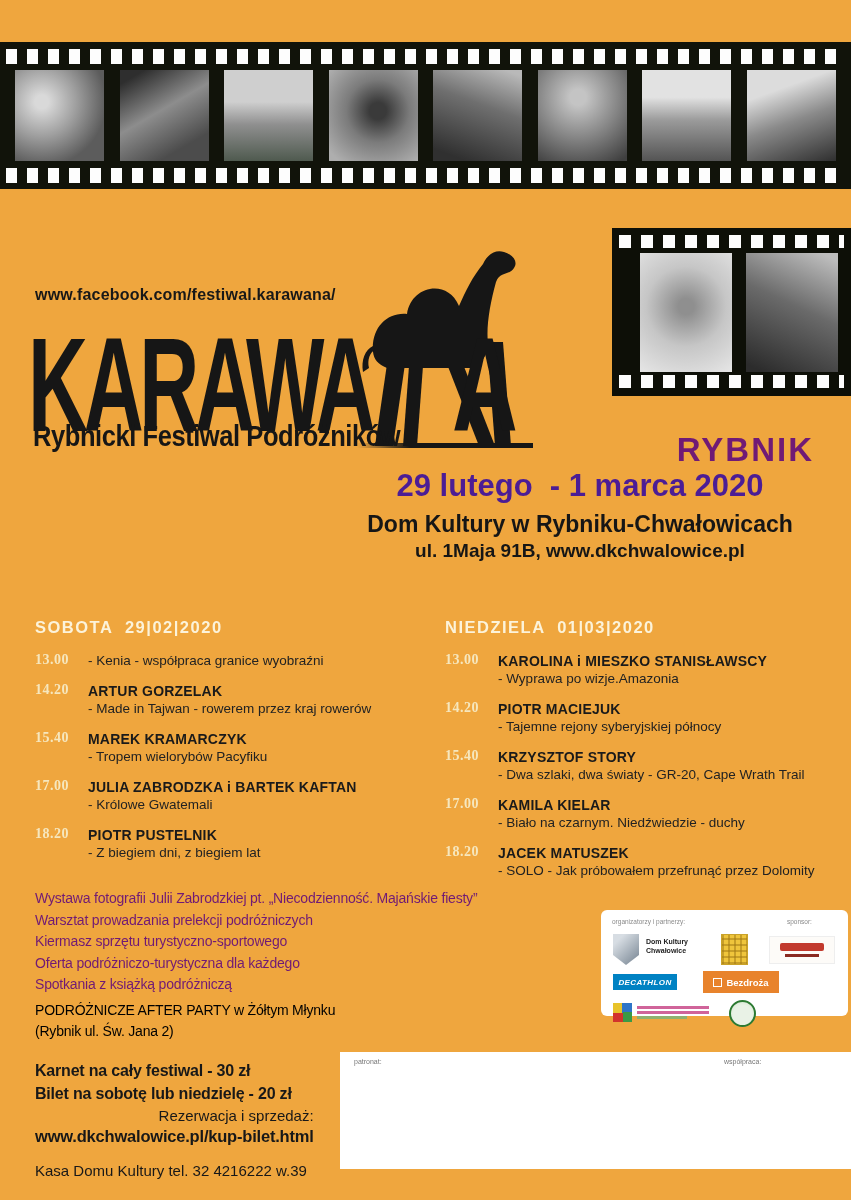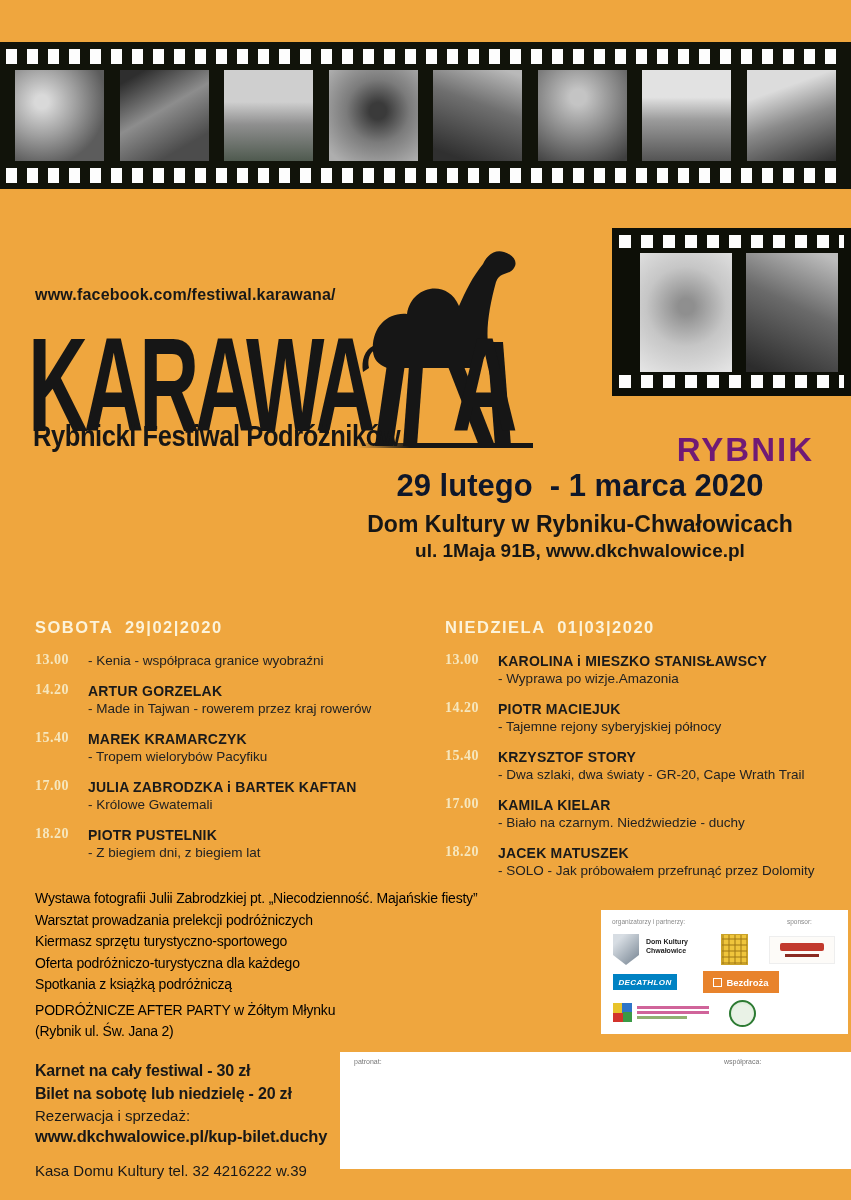--- a/index.html
+++ b/index.html
@@ -42,48 +42,48 @@
        transform:scaleX(.68);transform-origin:left top;color:#161616;}
   .camel{position:absolute;left:352px;top:250px;width:180px;height:196px;}
   .k-sub{position:absolute;left:33px;top:420px;font-size:29px;font-weight:700;letter-spacing:-.5px;
          transform:scaleX(.88);transform-origin:left top;color:#161616;}
   .k-line{position:absolute;left:357px;top:443px;width:176px;height:5px;
           background:linear-gradient(90deg,rgba(22,22,22,0),#161616 30%,#161616);}
 
   
   .city{position:absolute;right:37px;top:431px;font-size:33px;font-weight:700;letter-spacing:2px;color:#701a75;}
   .date-line{position:absolute;left:340px;top:468px;width:480px;text-align:center;white-space:pre;
-             font-size:31px;font-weight:700;color:#0f172a;}
+             font-size:31px;font-weight:700;color:#4c1d95;}
   .venue1{position:absolute;left:340px;top:511px;width:480px;text-align:center;
           font-size:23px;font-weight:700;color:#161616;}
   .venue2{position:absolute;left:340px;top:540px;width:480px;text-align:center;
           font-size:19px;font-weight:700;color:#161616;}
 
   
   .sched{position:absolute;top:618px;width:400px;}
   .sched.sat{left:35px;} .sched.sun{left:445px;}
   .sec-head{font-size:16.5px;font-weight:700;letter-spacing:1.5px;color:#FCF3DA;white-space:pre;margin-bottom:15px;}
   .sec-item{display:flex;margin-bottom:12px;}
   .time{width:53px;flex:0 0 53px;font-size:14px;font-weight:700;color:#F6E7BE;letter-spacing:.5px;font-family:Liberation Serif, serif;}
   .name{font-size:14px;font-weight:700;letter-spacing:.2px;line-height:18px;color:#1a1a1a;}
   .desc{font-size:13.5px;line-height:18px;color:#222;}
 
   
-  .extras{position:absolute;left:35px;top:888px;font-size:14px;line-height:21.5px;letter-spacing:-.2px;color:#000000;}
+  .extras{position:absolute;left:35px;top:888px;font-size:14px;line-height:21.5px;letter-spacing:-.2px;color:#701a75;}
   .afterparty{position:absolute;left:35px;top:1000px;font-size:14px;line-height:21px;letter-spacing:-.2px;color:#000000;}
 
   
   .tickets{position:absolute;left:35px;top:1059px;font-size:16px;font-weight:700;line-height:23px;letter-spacing:-.2px;}
   .sales{position:absolute;left:35px;top:1106px;}
-  .sales .s1{font-size:15px;line-height:20px;}
+  .sales .s1{font-size:15px;line-height:20px;text-align:right;}
   .sales .s2{font-size:16.5px;font-weight:700;line-height:21px;letter-spacing:-.2px;}
   .sales .s3,.sales .s4{font-size:15px;line-height:20.5px;margin-top:14px;}
 
   
-  .org-box{position:absolute;left:601px;top:910px;width:247px;height:124px;background:#fff;border-radius:0;}
+  .org-box{position:absolute;left:601px;top:910px;width:247px;height:106px;background:#fff;border-radius:6px;}
   .org-label{position:absolute;font-size:6.5px;color:#8a8a8a;}
   .org-label.l{left:11px;top:8px;} .org-label.r{left:186px;top:8px;}
   .org-shield{position:absolute;left:12px;top:24px;width:26px;height:31px;
               background:linear-gradient(135deg,#d7dde3 20%,#8d99a5 80%);
               clip-path:polygon(0 0,100% 0,100% 68%,50% 100%,0 68%);}
   .org-dk{position:absolute;left:45px;top:27px;width:62px;font-size:7px;font-weight:700;line-height:1.3;color:#222;}
   .org-yellow{position:absolute;left:120px;top:24px;width:27px;height:31px;background:#EFC53C;
               border:1px solid #caa32a;box-sizing:border-box;
               background-image:repeating-linear-gradient(0deg,rgba(160,120,20,.5) 0 2px,transparent 2px 6px),
                                repeating-linear-gradient(90deg,rgba(160,120,20,.5) 0 2px,transparent 2px 6px);}
@@ -253,21 +253,21 @@
     <div>PODRÓŻNICZE AFTER PARTY w Żółtym Młynku</div>
     <div>(Rybnik ul. Św. Jana 2)</div>
   </div>
 
   <div class="tickets">
     <div>Karnet na cały festiwal - 30 zł</div>
     <div>Bilet na sobotę lub niedzielę - 20 zł</div>
   </div>
   <div class="sales">
     <div class="s1">Rezerwacja i sprzedaż:</div>
-    <div class="s2">www.dkchwalowice.pl/kup-bilet.duchy</div>
+    <div class="s2">www.dkchwalowice.pl/kup-bilet.html</div>
     <div class="s3">Kasa Domu Kultury tel. 32 4216222 w.39</div>
     <div class="s4">dkchwalowice.kasa@gmail.com</div>
   </div>
 
   <div class="org-box">
     <div class="org-label l">organizatorzy i partnerzy:</div>
     <div class="org-label r">sponsor:</div>
     <div class="org-shield"></div>
     <div class="org-dk">Dom Kultury Chwałowice</div>
     <div class="org-yellow"></div>

